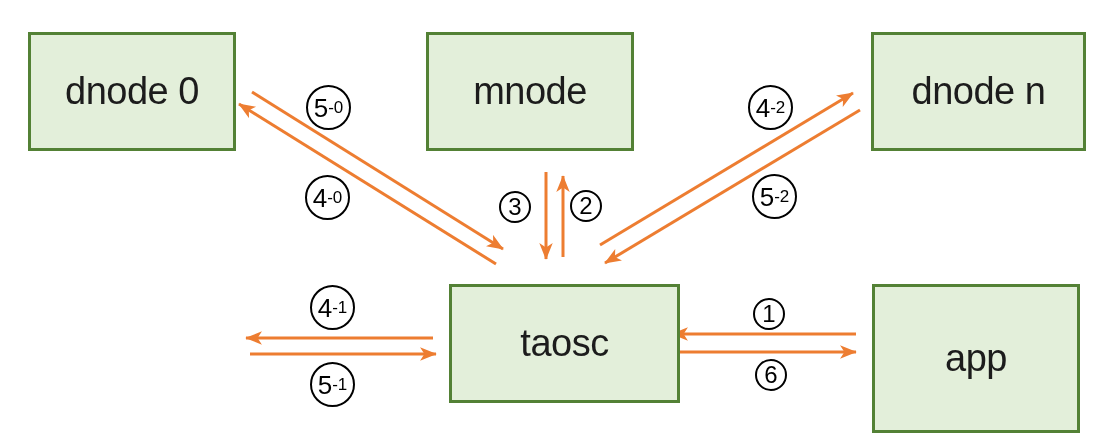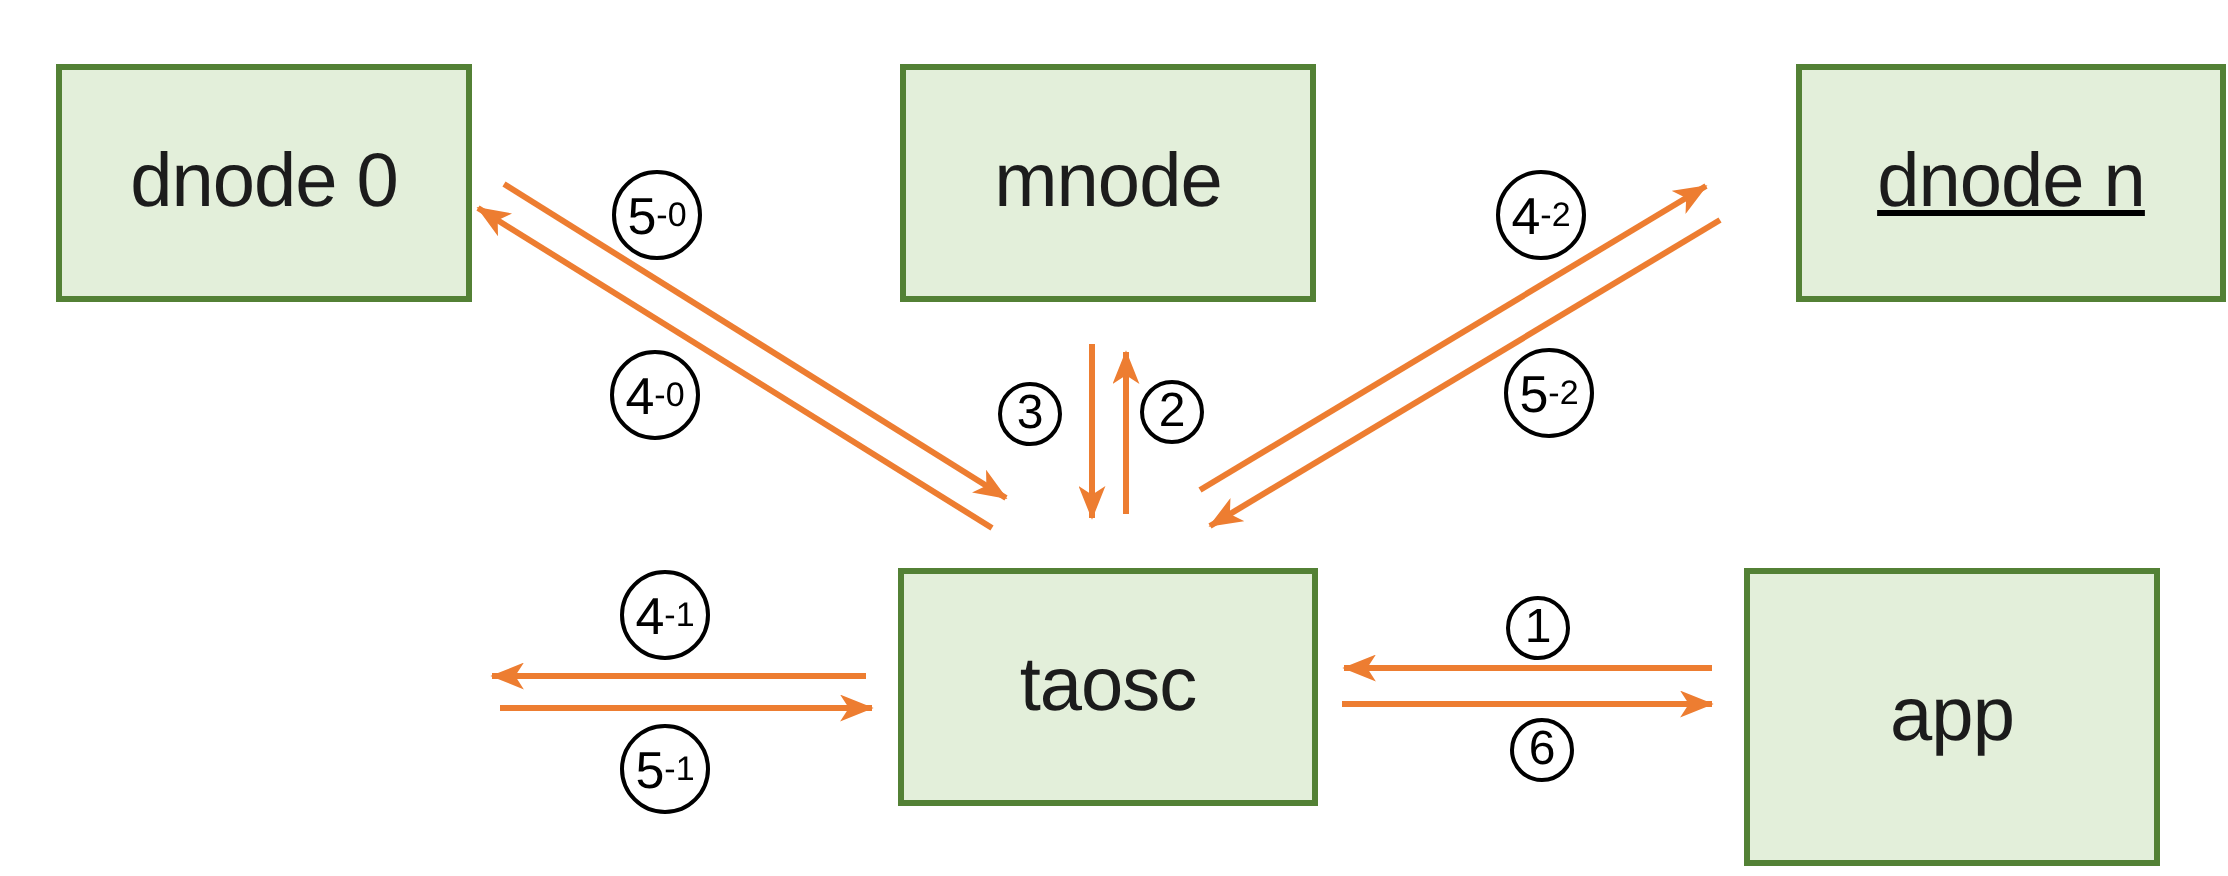--- a/index.html
+++ b/index.html
@@ -88,27 +88,27 @@
     <line class="arrow" x1="860" y1="110" x2="605" y2="263" marker-end="url(#ah)"></line>
     <line class="arrow" x1="433" y1="338" x2="246" y2="338" marker-end="url(#ah)"></line>
     <line class="arrow" x1="250" y1="354" x2="436" y2="354" marker-end="url(#ah)"></line>
     <line class="arrow" x1="856" y1="334" x2="672" y2="334" marker-end="url(#ah)"></line>
     <line class="arrow" x1="671" y1="352" x2="856" y2="352" marker-end="url(#ah)"></line>
   </svg>
 
   <div class="node" style="left:28px;  top:32px;  width:208px; height:119px;">
     <span class="node-label">dnode 0</span>
   </div>
-  <div class="node" style="left:450px; top:32px;  width:208px; height:119px;">
+  <div class="node" style="left:426px; top:32px;  width:208px; height:119px;">
     <span class="node-label">mnode</span>
   </div>
-  <div class="node" style="left:898px; top:32px;  width:215px; height:119px;text-decoration:underline;">
+  <div class="node" style="left:871px; top:32px;  width:215px; height:119px;">
     <span class="node-label">dnode n</span>
   </div>
-  <div class="node" style="left:449px; top:284px; width:210px; height:119px;">
+  <div class="node" style="left:449px; top:284px; width:231px; height:119px;">
     <span class="node-label">taosc</span>
   </div>
   <div class="node" style="left:872px; top:284px; width:208px; height:149px;">
     <span class="node-label">app</span>
   </div>
 
   <div class="elabel d2" style="left:306px; top:85px;">
     <span class="big">5</span>
       <span class="small">-0</span>
   </div>

